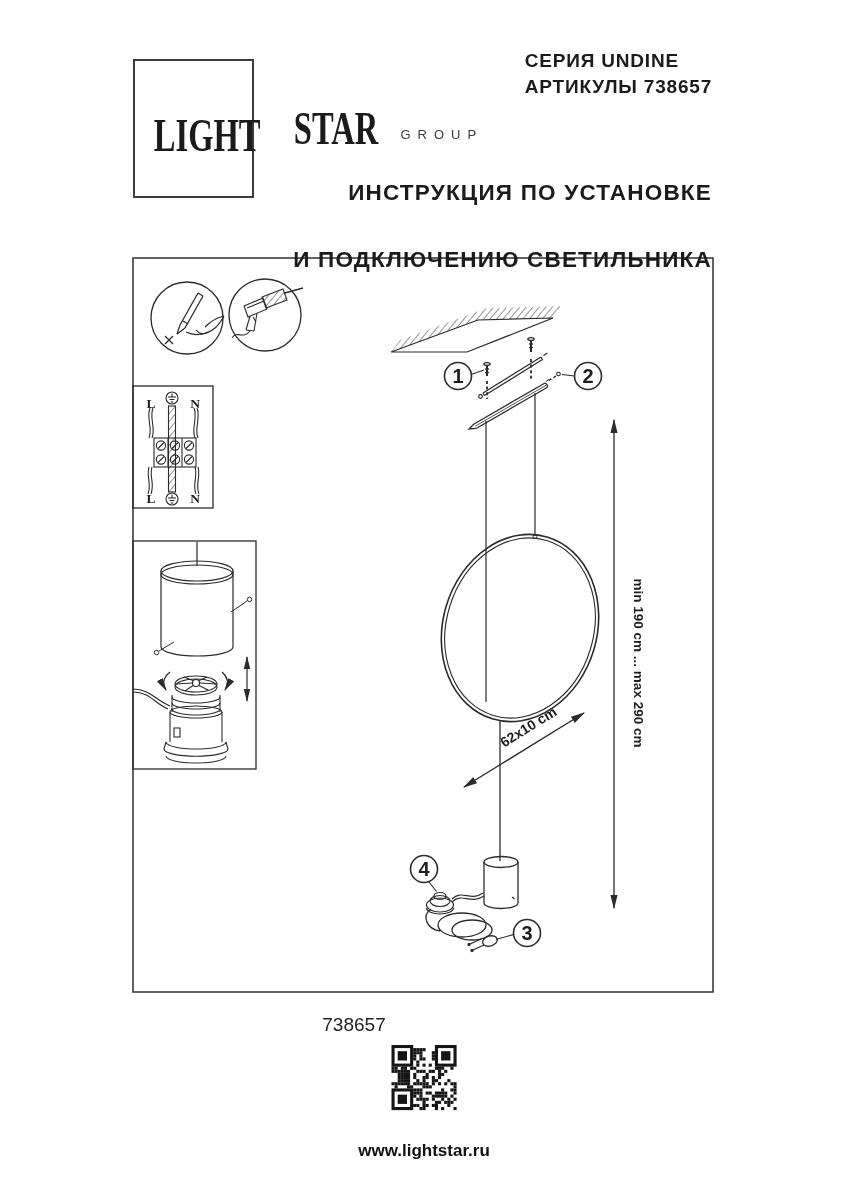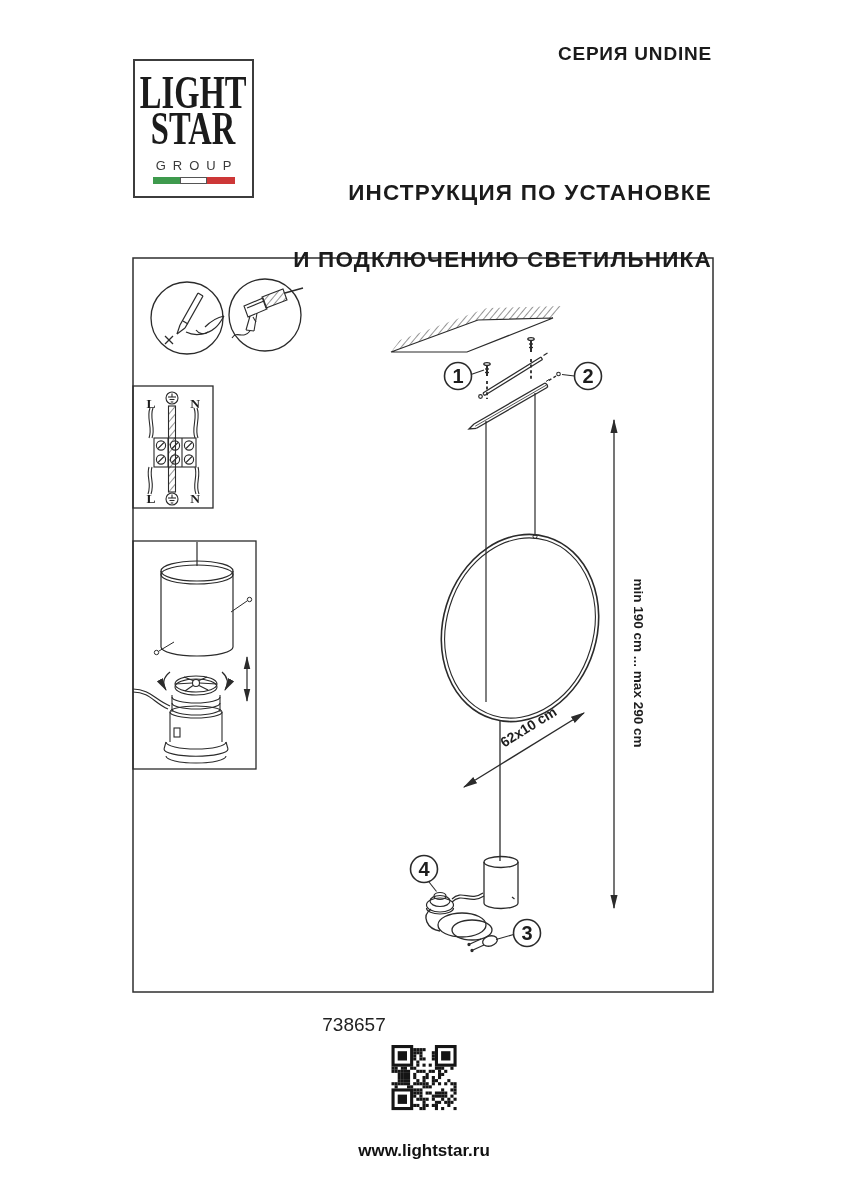--- a/index.html
+++ b/index.html
@@ -3,30 +3,30 @@
 <meta charset="utf-8">
 <style>
   html,body{margin:0;padding:0;background:#e8e8e8;}
   #page{position:relative;width:848px;height:1200px;background:#ffffff;margin:0 auto;
         font-family:"Liberation Sans",sans-serif;color:#1d1d1d;overflow:hidden;}
   #art{position:absolute;left:0;top:0;z-index:1;}
   .txt{position:absolute;z-index:2;}
 
   
   #logo{left:133px;top:59px;width:117px;height:135px;border:2px solid #3c3c3c;
-        display:flex;flex-direction:column;align-items:center;justify-content:flex-start;}
+        display:flex;flex-direction:row;align-items:center;justify-content:flex-start;}
   .logo-word{font-family:"Liberation Serif",serif;font-weight:700;font-size:44px;line-height:36px;
              letter-spacing:0px;transform:scale(0.74,1.04);transform-origin:center;color:#1b1b1b;}
   #logo .logo-word:first-child{margin-top:14px;}
   .logo-group{font-size:13px;letter-spacing:7px;text-indent:7px;color:#3a3a3a;margin-top:11px;
               font-family:"Liberation Sans",sans-serif;font-weight:400;}
   .logo-flag{margin-top:3px;}
 
   
-  #hdr{right:136px;top:41px;}
+  #hdr{right:136px;top:48px;}
   .hdr-small{font-size:19px;font-weight:700;letter-spacing:0.8px;line-height:26px;color:#1b1b1b;}
   #hdr-title{right:136px;top:140px;text-align:right;}
   .hdr-big{font-size:22.5px;font-weight:700;letter-spacing:1.2px;line-height:28px;color:#1b1b1b;margin-top:39px;}
 
   
   #art-num{left:0;top:1014px;width:708px;text-align:center;font-size:19px;color:#222;}
   #site{left:0;top:1141px;width:848px;text-align:center;font-size:17px;font-weight:700;color:#111;}
 </style>
 </head>
 <body>
@@ -461,20 +461,21 @@
     <div class="logo-group">GROUP</div>
     <svg class="logo-flag" width="82" height="9" viewBox="0 0 82 9">
       <rect x="0" y="1" width="27" height="7" fill="#3e9a4d"></rect>
       <rect x="27.5" y="1.5" width="26" height="6" stroke="#555" stroke-width="1" fill="#ffffff"></rect>
       <rect x="54" y="1" width="28" height="7" fill="#cd3737"></rect>
     </svg>
   </div>
 
   <div id="hdr" class="txt">
     <div class="hdr-small">СЕРИЯ UNDINE</div>
+    <div class="hdr-small">АРТИКУЛЫ 738657</div>
   </div>
   <div id="hdr-title" class="txt">
     <div class="hdr-big">ИНСТРУКЦИЯ ПО УСТАНОВКЕ</div>
     <div class="hdr-big">И ПОДКЛЮЧЕНИЮ СВЕТИЛЬНИКА</div>
   </div>
 
   <div id="art-num" class="txt">738657</div>
   <div id="site" class="txt">www.lightstar.ru</div>
 
 </div>

